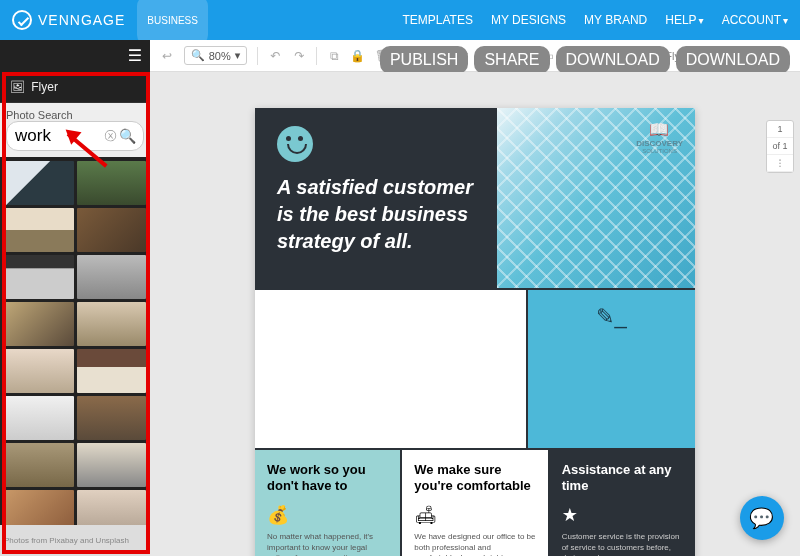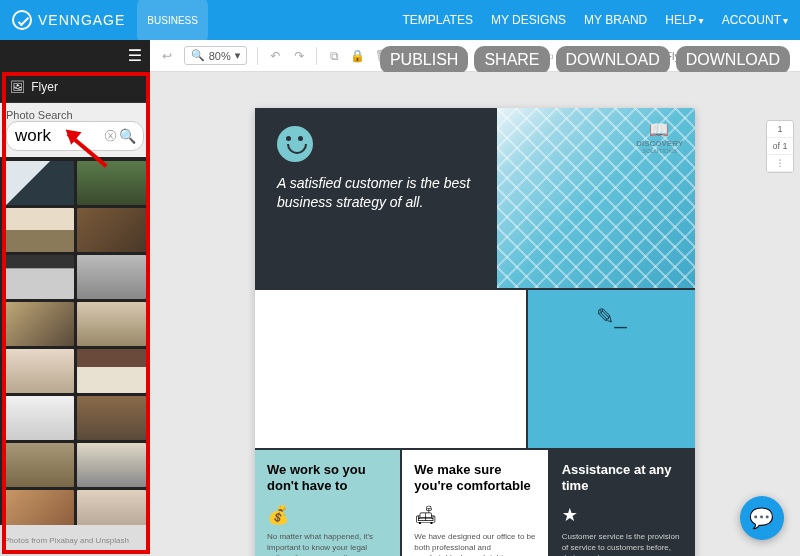--- a/index.html
+++ b/index.html
@@ -52,21 +52,21 @@
 .t15{background:linear-gradient(135deg,#c89868,#8a5a3a)}
 .t16{background:linear-gradient(#e0d0c0,#b0a090)}
 .credit{font-size:8px;color:#888;padding:11px 4px;background:#ddd}
 .canvas-area{flex:1;background:#e8e8e8;position:relative;overflow:hidden;padding-top:36px}
 .canvas{width:440px;margin:0 auto;background:#fff;box-shadow:0 2px 8px rgba(0,0,0,.2)}
 .hero{display:flex;height:180px}
 .hero-left{width:55%;background:#2b3138;color:#fff;padding:18px 22px}
 .smiley{width:36px;height:36px;background:#7ac8d0;border-radius:50%;margin-bottom:12px;position:relative}
 .smiley::before{content:"";position:absolute;top:10px;left:9px;width:5px;height:5px;background:#2b3138;border-radius:50%;box-shadow:12px 0 #2b3138}
 .smiley::after{content:"";position:absolute;bottom:8px;left:10px;width:16px;height:8px;border:2px solid #2b3138;border-top:none;border-radius:0 0 12px 12px}
-.hero-title{font-size:14px;font-style:italic;font-weight:normal;line-height:1.35}
+.hero-title{font-size:20px;font-style:italic;font-weight:bold;line-height:1.35}
 .hero-right{width:45%;background:linear-gradient(135deg,#e8f4f8 0%,#a0d8e8 20%,#60c0d8 50%,#40a8c8 100%);position:relative;overflow:hidden}
 .hero-right::before{content:"";position:absolute;inset:0;background:repeating-linear-gradient(45deg,rgba(255,255,255,.4) 0 2px,transparent 2px 14px),repeating-linear-gradient(-45deg,rgba(255,255,255,.35) 0 2px,transparent 2px 14px)}
 .brand{position:absolute;top:12px;right:12px;text-align:center;font-size:8px;color:#5a8a9a;font-weight:bold}
 .brand-icon{font-size:16px;color:#4a7a8a}
 .mid{display:flex;height:160px;border-top:2px solid #2b3138}
 .mid-left{width:62%;background:#fff;border-right:2px solid #2b3138}
 .mid-right{width:38%;background:#4db8d8;color:#fff;padding:12px 14px;text-align:center;font-size:9px;line-height:1.4}
 .pen-icon{font-size:22px;color:#1a3a4a;margin-bottom:8px}
 .cols{display:flex;border-top:2px solid #2b3138}
 .col{flex:1;padding:12px 12px 20px;font-size:9px}

